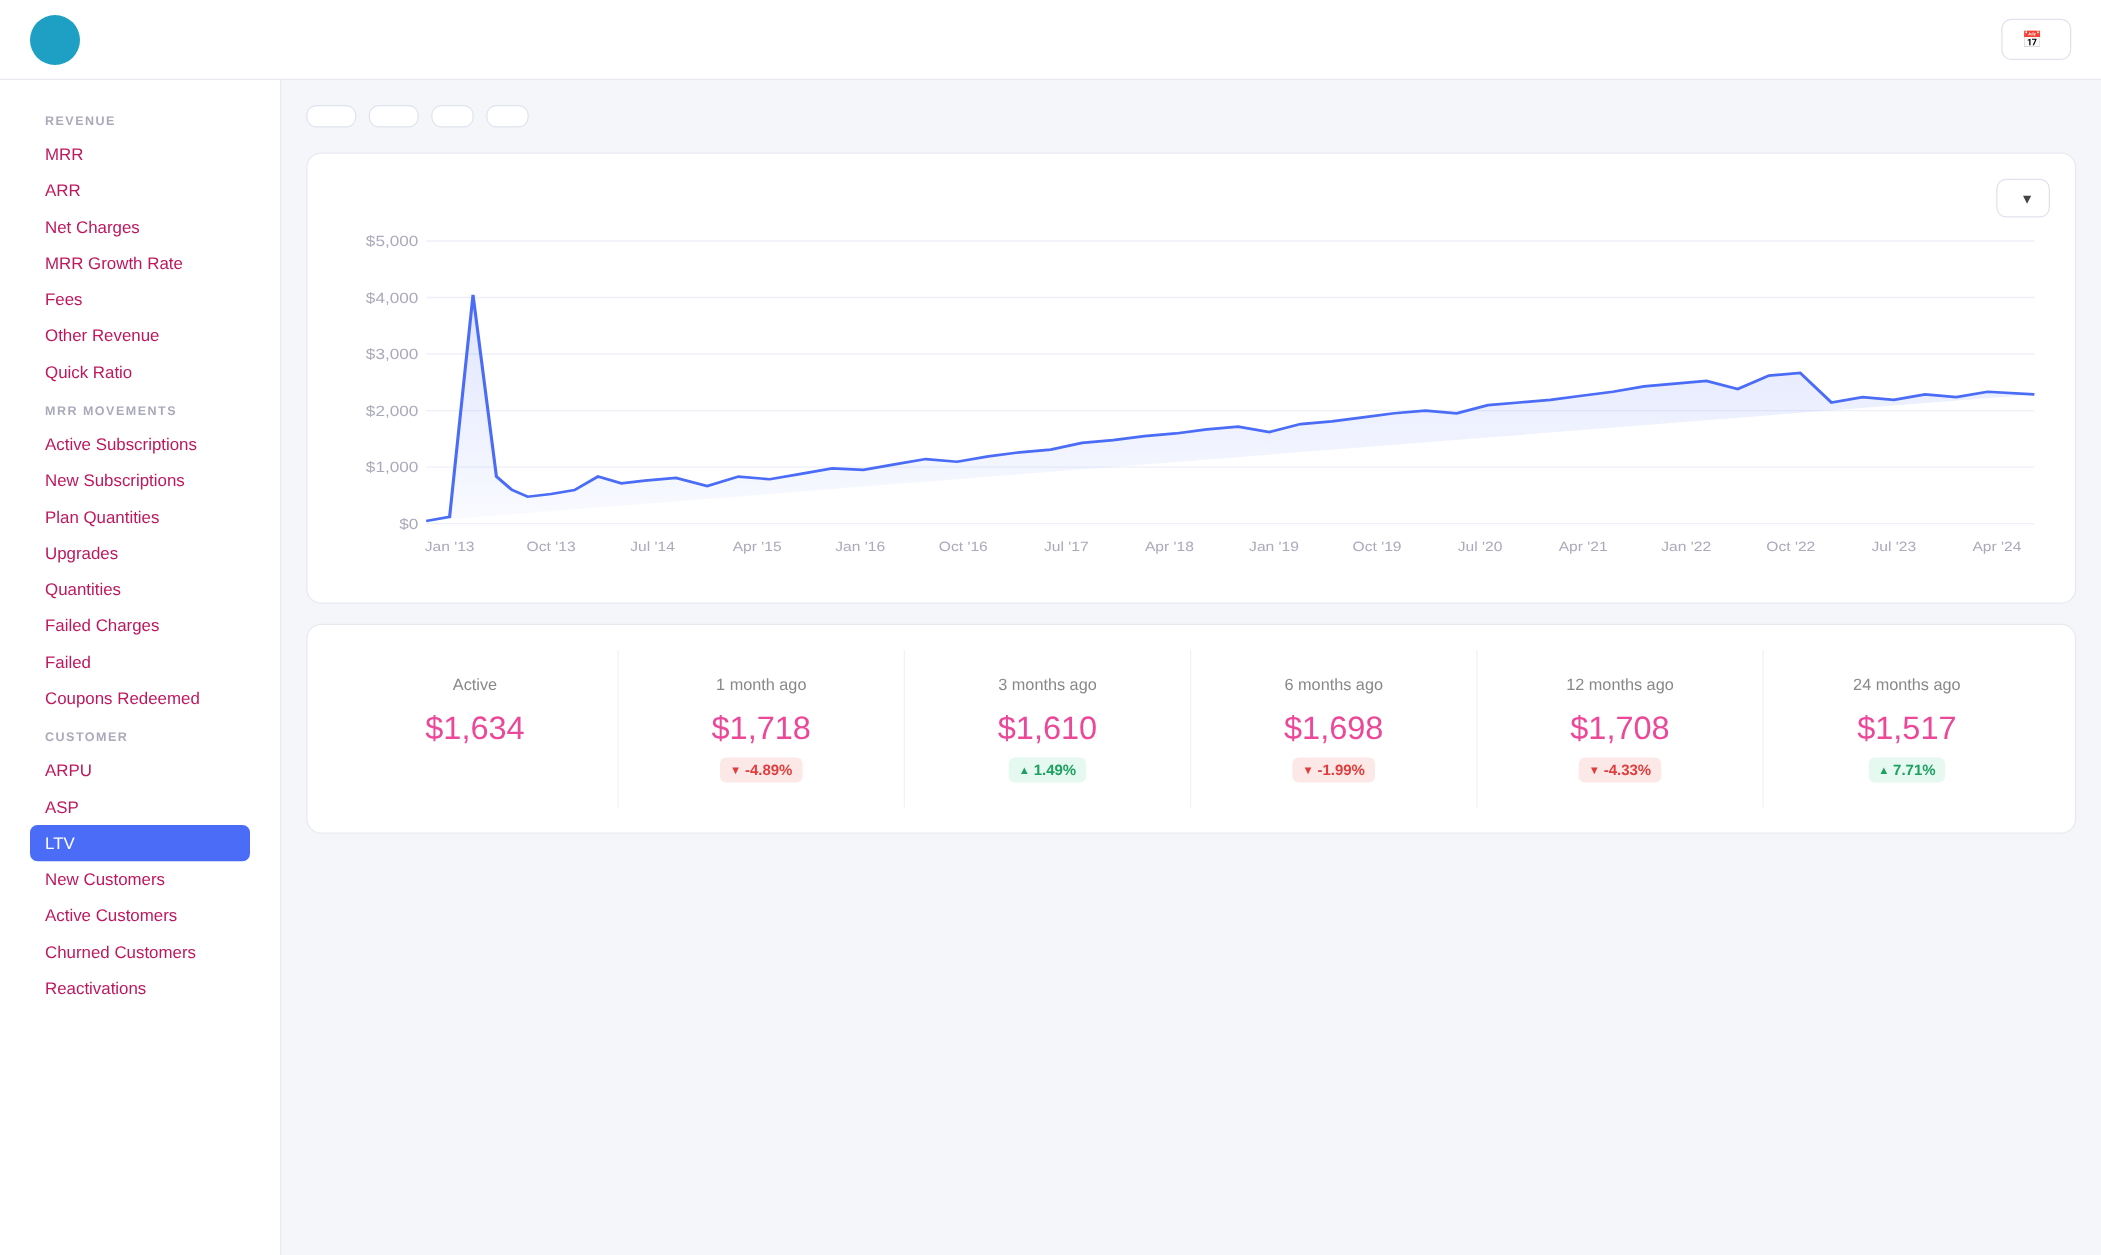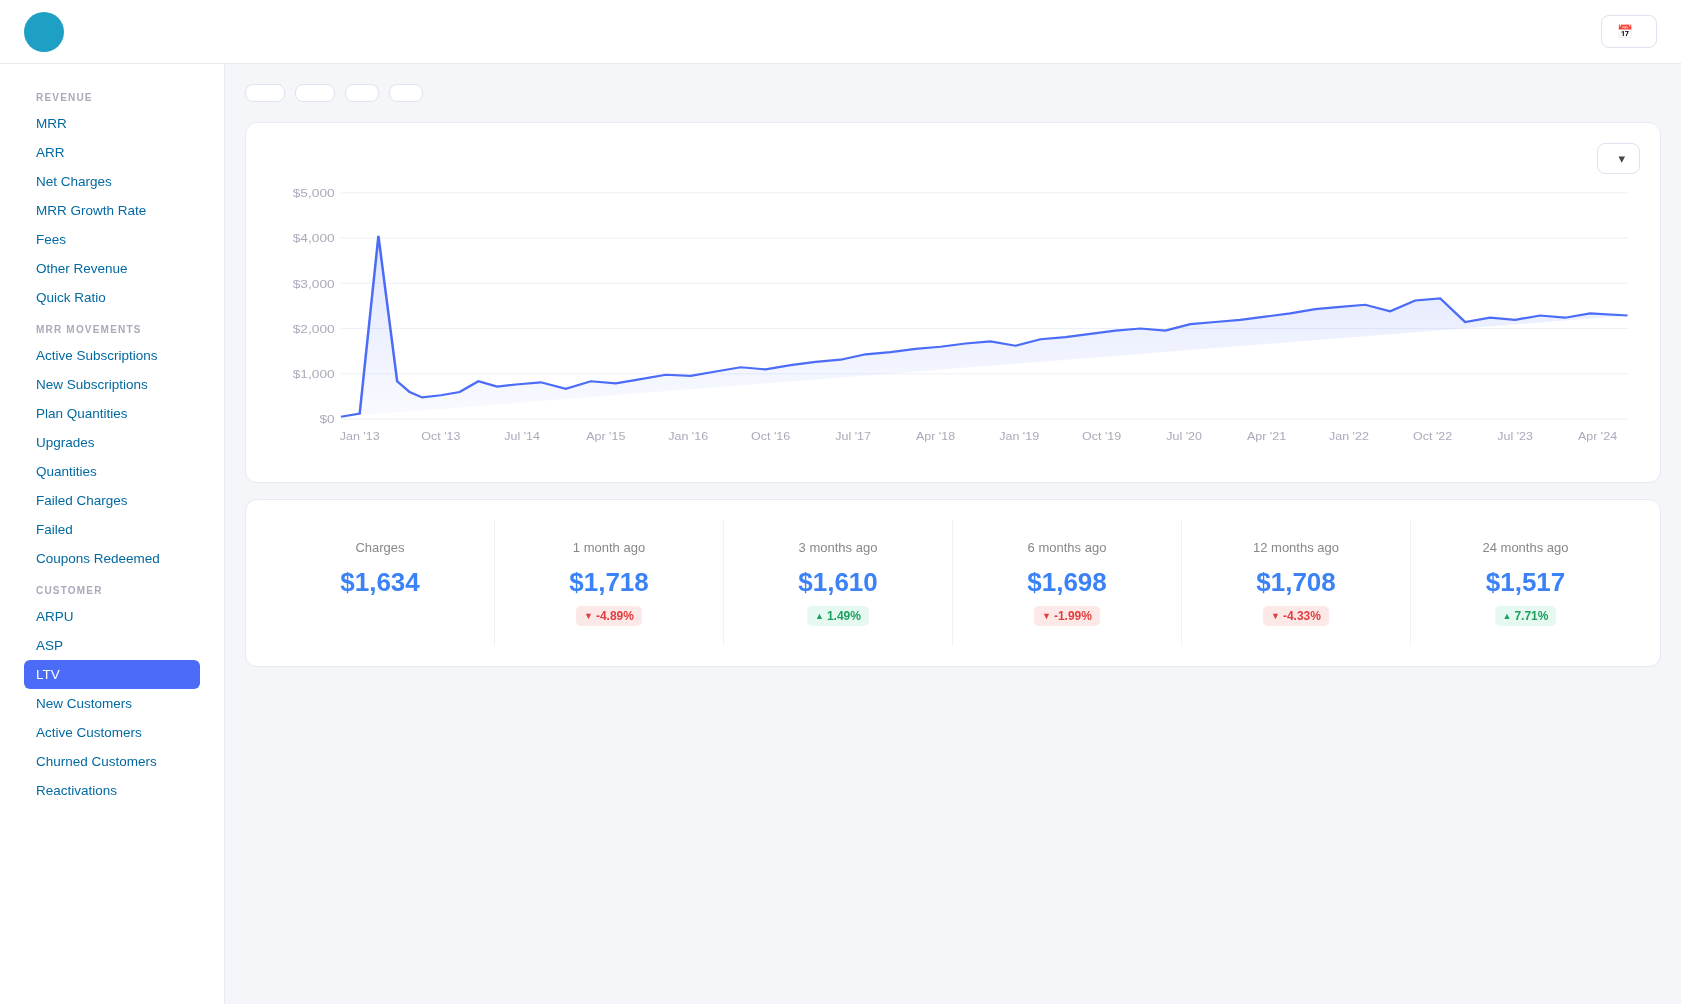--- a/index.html
+++ b/index.html
@@ -13,21 +13,21 @@
     .info-icon { color: #aab; font-size: 14px; cursor: pointer; }
     .date-range { display: flex; align-items: center; gap: 6px; border: 1px solid #e0e3ed; border-radius: 8px; padding: 8px 16px; font-size: 13px; color: #555; }
     .calendar-icon { color: #6b7aab; }
 
     
     .app-body { display: flex; flex: 1; overflow: hidden; }
 
     
     .sidebar { width: 225px; background: #fff; border-right: 1px solid #e8eaf0; overflow-y: auto; padding: 16px 16px; flex-shrink: 0; }
     .sidebar-section-label { font-size: 10px; font-weight: 700; letter-spacing: 1.2px; color: #aab; padding: 12px 20px 6px; text-transform: uppercase; }
-    .sidebar-item { padding: 7px 20px; font-size: 13.5px; color: #0369a1; cursor: pointer; border-radius: 0; transition: background 0.15s; }
+    .sidebar-item { padding: 7px 20px; font-size: 13.5px; color: #be185d; cursor: pointer; border-radius: 0; transition: background 0.15s; }
     .sidebar-item.active { background: #4a6cf7; color: #ffffff; border-radius: 6px; margin: 0 8px; padding: 7px 12px; }
 
     
     .main { flex: 1; overflow-y: auto; padding: 20px; display: flex; flex-direction: column; gap: 16px; }
 
     
     .card { background: #fff; border-radius: 12px; border: 1px solid #e8eaf0; padding: 20px; }
 
     
     .toolbar { display: flex; gap: 10px; margin-bottom: 4px; }
@@ -40,21 +40,21 @@
     .period-select { display: flex; align-items: center; gap: 6px; padding: 7px 14px; border: 1px solid #e0e3ed; border-radius: 8px; background: #fff; font-size: 13px; color: #444; cursor: pointer; }
 
     .chart-container { width: 100%; height: 280px; position: relative; margin-top: 8px; }
     .chart-svg { width: 100%; height: 100%; }
 
     
     .comparison-table { display: grid; grid-template-columns: repeat(6, 1fr); gap: 0; }
     .comp-col { display: flex; flex-direction: column; align-items: center; padding: 20px 10px; border-right: 1px solid #f0f2f8; }
     .comp-col:last-child { border-right: none; }
     .comp-period { font-size: 13px; color: #888; margin-bottom: 12px; }
-    .comp-value { font-size: 26px; font-weight: 700; color: #3b82f6; margin-bottom: 8px; }
+    .comp-value { font-size: 26px; font-weight: 400; color: #ec4899; margin-bottom: 8px; }
     .comp-badge { font-size: 12px; font-weight: 600; padding: 3px 8px; border-radius: 5px; display: flex; align-items: center; gap: 3px; }
     .badge-down { background: #fde8e8; color: #e03e3e; }
     .badge-up { background: #e6f9f0; color: #1da060; }
   </style>
 </head>
 <body>
 
 <div class="header">
   <div class="header-left">
     <div class="logo"></div>
@@ -282,21 +282,21 @@
           <text x="934" y="240" text-anchor="middle" fill="#aab" font-size="10">Oct '22</text>
           <text x="1000" y="240" text-anchor="middle" fill="#aab" font-size="10">Jul '23</text>
           <text x="1066" y="240" text-anchor="middle" fill="#aab" font-size="10">Apr '24</text>
         </svg>
       </div>
     </div>
 
     <div class="card">
       <div class="comparison-table" id="comparison-table">
           <div class="comp-col">
-            <div class="comp-period">Charges</div>
+            <div class="comp-period">Active</div>
             <div class="comp-value">$1,634</div>
           </div>
           <div class="comp-col">
             <div class="comp-period">1 month ago</div>
             <div class="comp-value">$1,718</div>
             <div class="comp-badge badge-down">
               <span style="font-size: 9px;">▼</span>
               <span>-4.89%</span>
             </div>
           </div>

